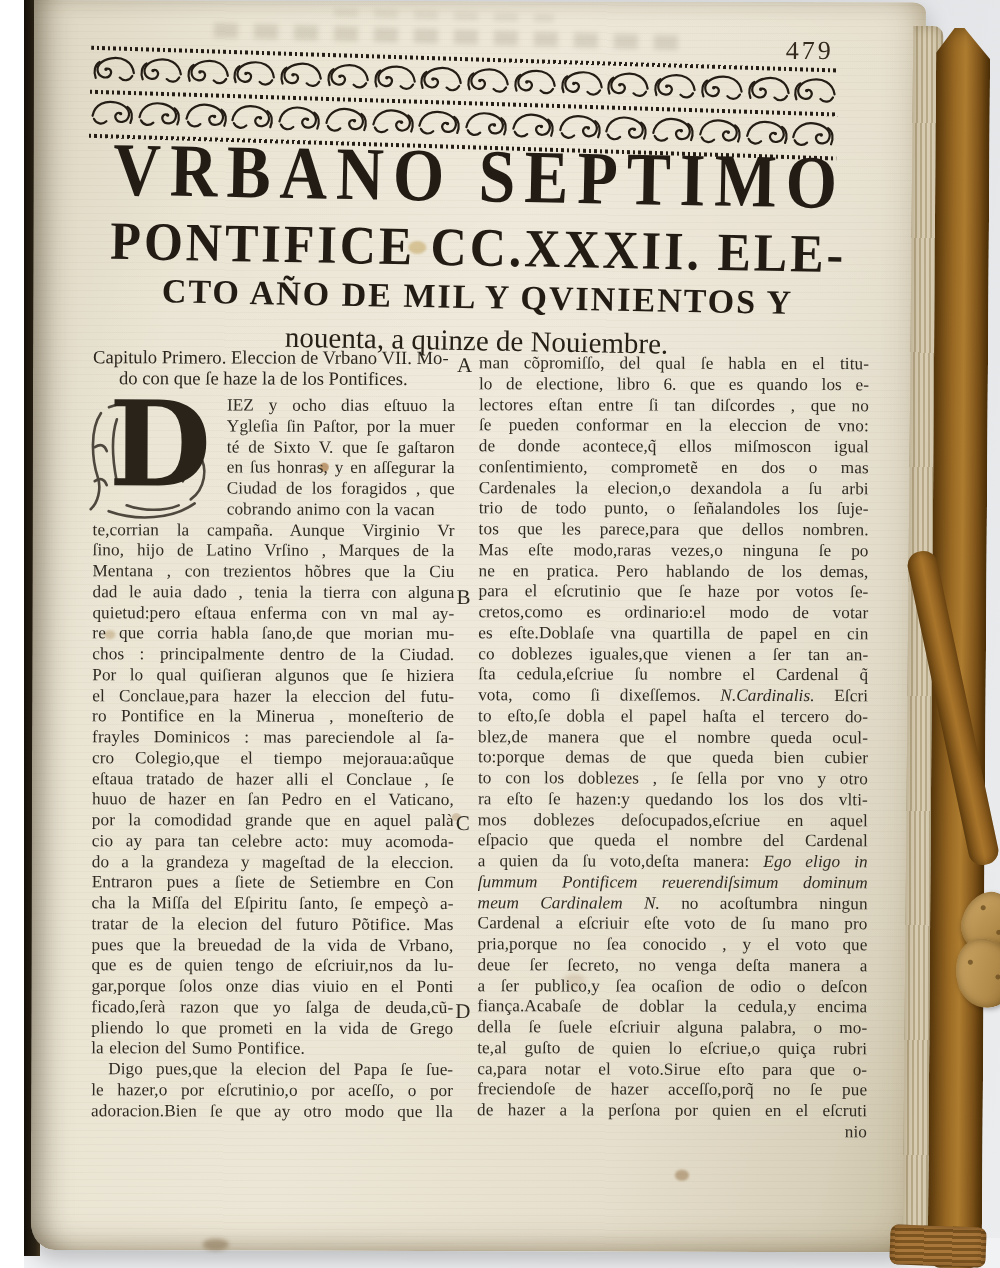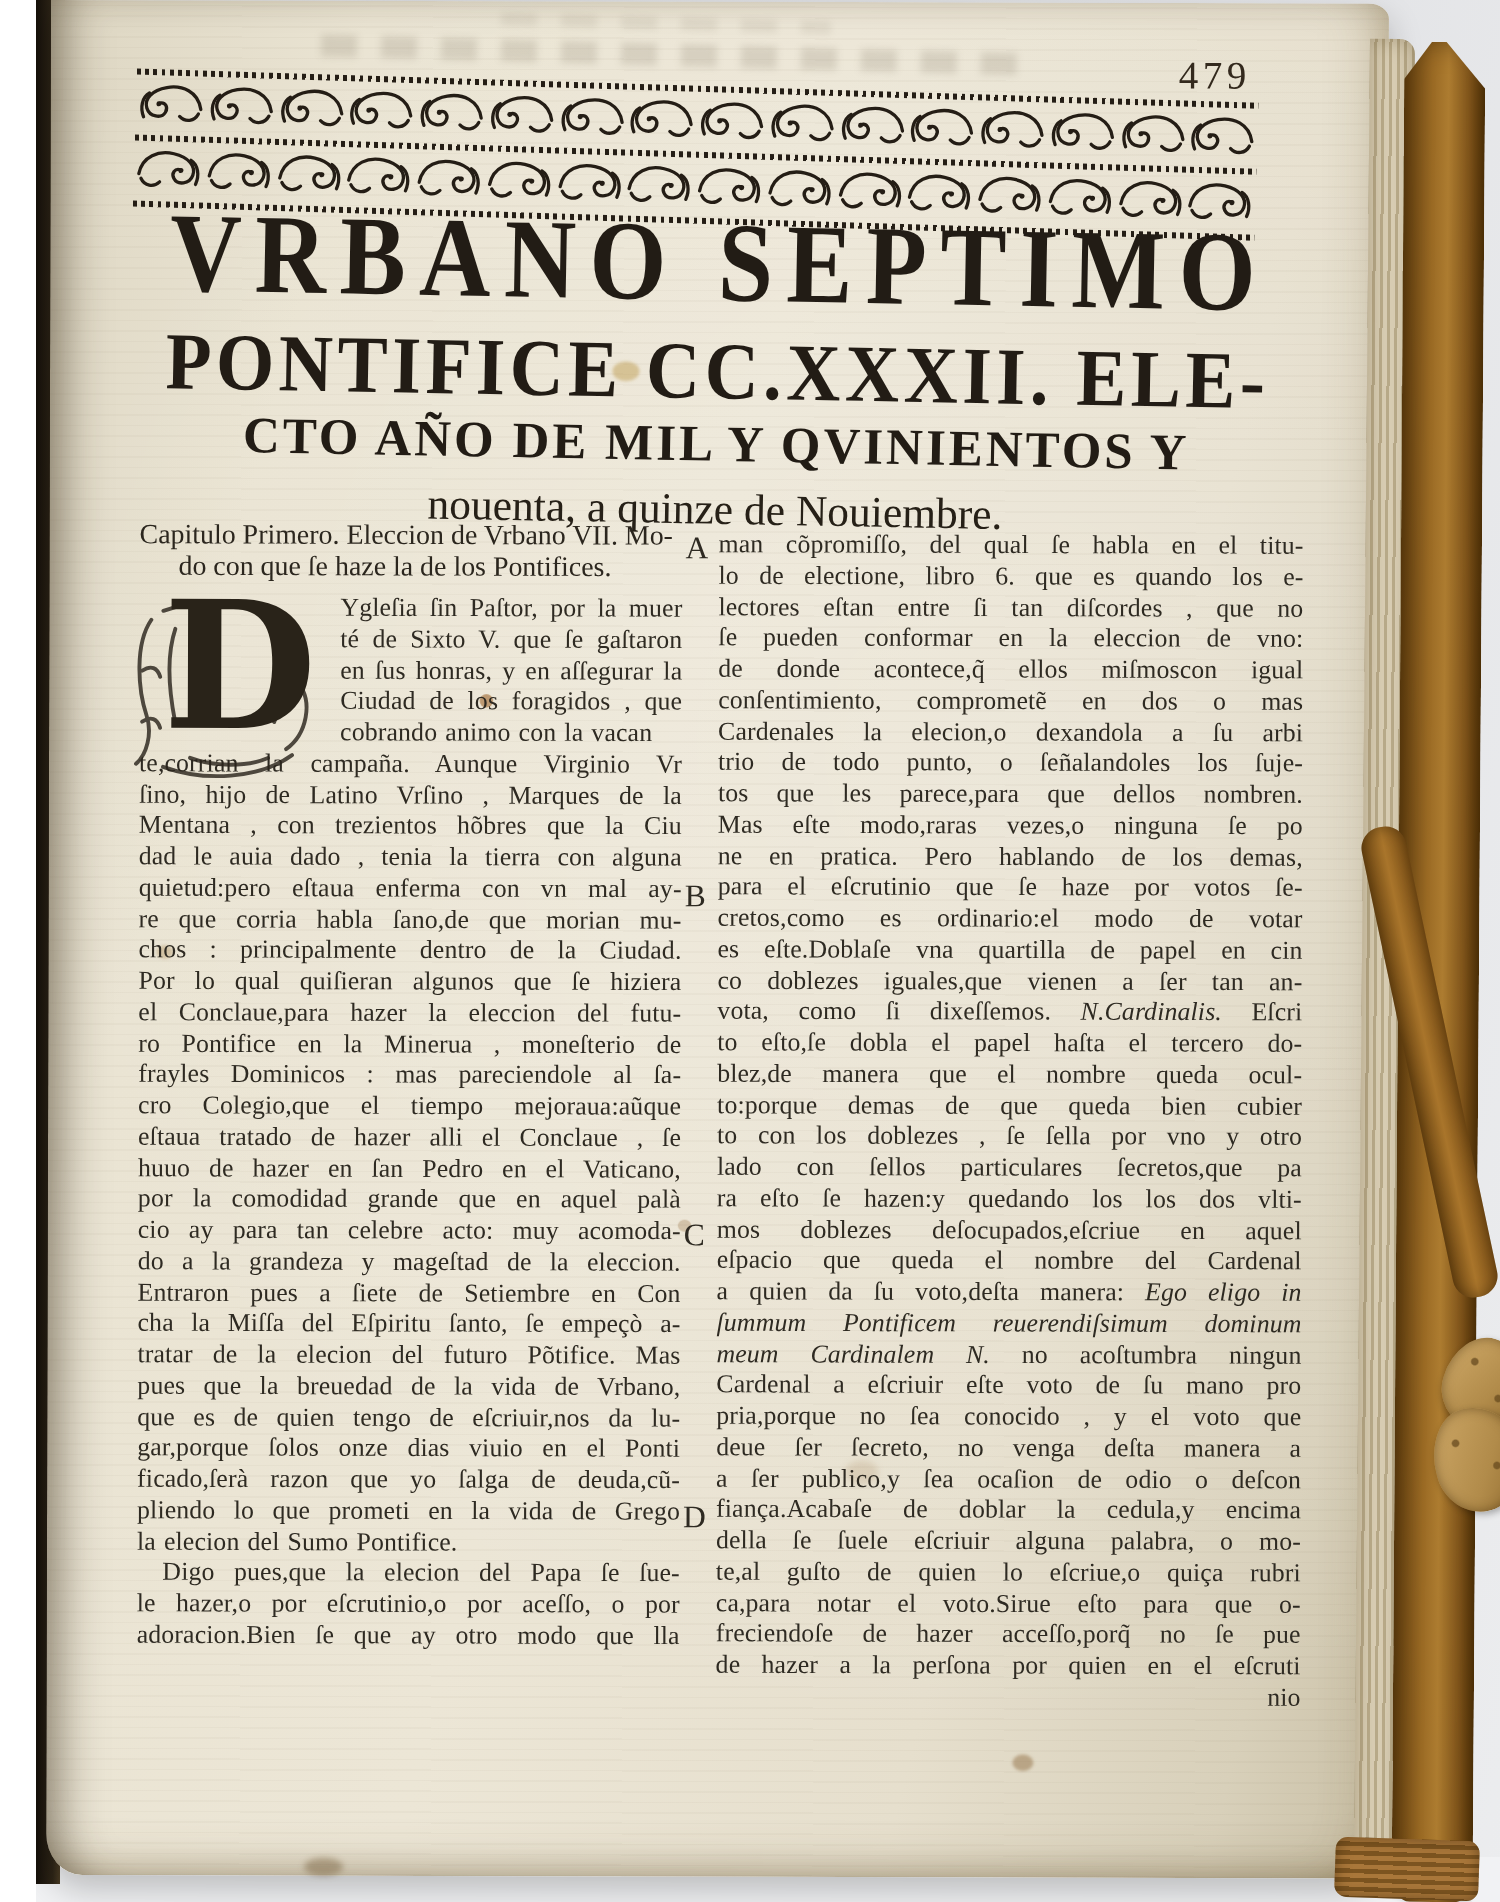--- a/index.html
+++ b/index.html
@@ -406,20 +406,21 @@
               <path d="M30 22 C24 40 26 64 30 84"></path>
               <path d="M96 30 C104 44 104 66 96 84"></path>
               <path d="M40 108 C56 114 78 114 92 108"></path>
               <path d="M8 50 C14 46 18 48 20 54"></path>
               <path d="M8 84 C14 80 18 82 20 88"></path>
             </g>
             </svg><span></span>
           
           <span class="letter">D</span>
         </div>
+      <div class="bl ind"><span>IEZ y ocho dias eſtuuo la</span></div>
           <div class="bl ind"><span>Ygleſia ſin Paſtor, por la muer</span></div>
           <div class="bl ind"><span>té de Sixto V. que ſe gaſtaron</span></div>
           <div class="bl ind"><span>en ſus honras, y en aſſegurar la</span></div>
           <div class="bl ind"><span>Ciudad de los foragidos , que</span></div>
           <div class="bl ind al-l"><span>cobrando animo con la vacan</span></div>
           <div class="bl"><span>te,corrian la campaña. Aunque Virginio Vr</span></div>
           <div class="bl"><span>ſino, hijo de Latino Vrſino , Marques de la</span></div>
           <div class="bl"><span>Mentana , con trezientos hõbres que la Ciu</span></div>
           <div class="bl"><span>dad le auia dado , tenia la tierra con alguna</span></div>
           <div class="bl"><span>quietud:pero eſtaua enferma con vn mal ay-</span></div>
@@ -459,26 +460,26 @@
         <div class="bl"><span>conſentimiento, comprometẽ en dos o mas</span></div>
         <div class="bl"><span>Cardenales la elecion,o dexandola a ſu arbi</span></div>
         <div class="bl"><span>trio de todo punto, o ſeñalandoles los ſuje-</span></div>
         <div class="bl"><span>tos que les parece,para que dellos nombren.</span></div>
         <div class="bl"><span>Mas eſte modo,raras vezes,o ninguna ſe po</span></div>
         <div class="bl"><span>ne en pratica. Pero hablando de los demas,</span></div>
         <div class="bl"><span>para el eſcrutinio que ſe haze por votos ſe-</span></div>
         <div class="bl"><span>cretos,como es ordinario:el modo de votar</span></div>
         <div class="bl"><span>es eſte.Doblaſe vna quartilla de papel en cin</span></div>
         <div class="bl"><span>co doblezes iguales,que vienen a ſer tan an-</span></div>
+        <div class="bl"><span>ſta cedula,eſcriue ſu nombre el Cardenal q̃</span></div>
         <div class="bl"><span>vota, como ſi dixeſſemos. </span><span class="it">N.Cardinalis.</span><span> Eſcri</span></div>
         <div class="bl"><span>to eſto,ſe dobla el papel haſta el tercero do-</span></div>
         <div class="bl"><span>blez,de manera que el nombre queda ocul-</span></div>
         <div class="bl"><span>to:porque demas de que queda bien cubier</span></div>
         <div class="bl"><span>to con los doblezes , ſe ſella por vno y otro</span></div>
-        <div class="bl"><span>lado con ſellos particulares ſecretos,que pa</span></div>
         <div class="bl"><span>ra eſto ſe hazen:y quedando los los dos vlti-</span></div>
         <div class="bl"><span>mos doblezes deſocupados,eſcriue en aquel</span></div>
         <div class="bl"><span>eſpacio que queda el nombre del Cardenal</span></div>
         <div class="bl"><span>a quien da ſu voto,deſta manera: </span><span class="it">Ego eligo in</span></div>
         <div class="bl"><span class="it">ſummum Pontificem reuerendiſsimum dominum</span></div>
         <div class="bl"><span class="it">meum Cardinalem N.</span><span> no acoſtumbra ningun</span></div>
         <div class="bl"><span>Cardenal a eſcriuir eſte voto de ſu mano pro</span></div>
         <div class="bl"><span>pria,porque no ſea conocido , y el voto que</span></div>
         <div class="bl"><span>deue ſer ſecreto, no venga deſta manera a</span></div>
         <div class="bl"><span>a ſer publico,y ſea ocaſion de odio o deſcon</span></div>

